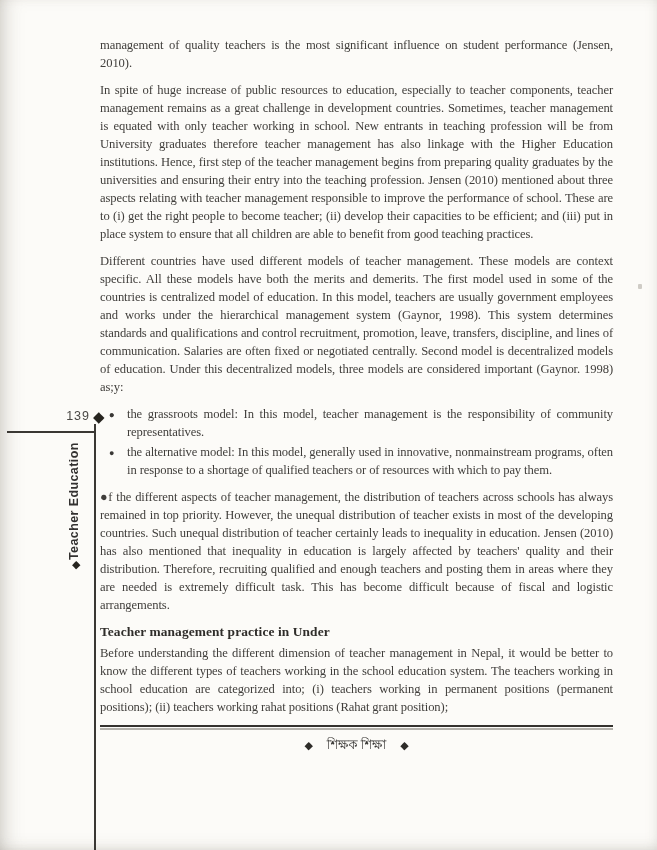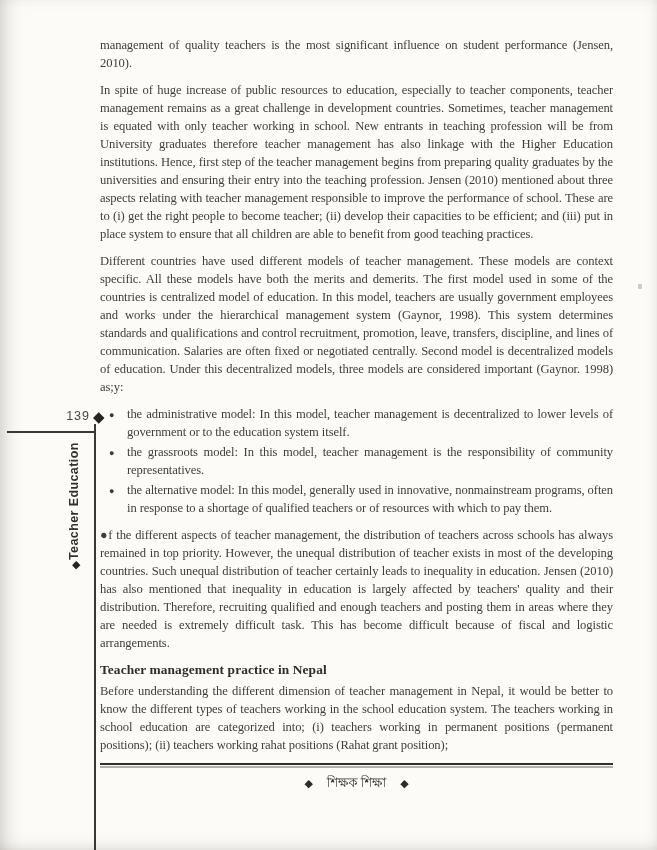--- a/index.html
+++ b/index.html
@@ -86,35 +86,34 @@
   <div class="speck"></div>
 
   <div class="column">
     <p>management of quality teachers is the most significant influence on student performance (Jensen, 2010).</p>
     <p>In spite of huge increase of public resources to education, especially to teacher components, teacher management remains as a great challenge in development countries. Sometimes, teacher management is equated with only teacher working in school. New entrants in teaching profession will be from University graduates therefore teacher management has also linkage with the Higher Education institutions. Hence, first step of the teacher management begins from preparing quality graduates by the universities and ensuring their entry into the teaching profession. Jensen (2010) mentioned about three aspects relating with teacher management responsible to improve the performance of school. These are to (i) get the right people to become teacher; (ii)  develop their capacities to be efficient; and (iii) put in place system to ensure that all children are able to benefit from good teaching practices.</p>
     <p>Different countries have used different models of teacher management. These models are context specific. All these models have both the merits and demerits. The first model used in some of the countries is centralized model of education. In this model, teachers are usually government employees and works under the hierarchical management system (Gaynor, 1998). This system determines standards and qualifications and control recruitment, promotion, leave, transfers, discipline, and lines of communication. Salaries are often fixed or negotiated centrally. Second model is decentralized models of education. Under this decentralized models, three models are considered important (Gaynor. 1998) as;y:</p>
 
     <ul class="bullets">
       <li>
         <span class="marker">●</span>
-        <span>the administrative model: In this model, teacher management is decentralized to lower levels of government or to the education system itself.</span>
       </li>
       <li>
         <span class="marker">●</span>
         <span>the grassroots model: In this model, teacher management is the responsibility of community representatives.</span>
       </li>
       <li>
         <span class="marker">●</span>
         <span>the alternative model: In this model, generally used in innovative, nonmainstream programs, often in response to a shortage of qualified teachers or of resources with which to pay them.</span>
       </li>
     </ul>
 
     <p>●f the different aspects of teacher management, the distribution of teachers across schools has always remained in top priority. However, the unequal distribution of teacher exists in most of the developing countries. Such unequal distribution of teacher certainly leads to inequality in education. Jensen (2010) has also mentioned that inequality in education is largely affected by teachers' quality and their distribution. Therefore, recruiting qualified and enough teachers and posting them in areas where they are needed is extremely difficult task. This has become difficult because of fiscal and logistic arrangements.</p>
 
-    <h3 class="heading">Teacher management practice in Nepal</h3>
+    <h3 class="heading">Teacher management practice in Under</h3>
 
     <p>Before understanding the different dimension of teacher management in Nepal, it would be better to know the different types of teachers working in the school education system. The teachers working in school education are categorized into; (i) teachers working in permanent positions (permanent positions); (ii) teachers working rahat positions (Rahat grant position);</p>
 
     <div class="footer-rule"></div>
     <div class="footer-line">
       <span class="diamond">◆</span>
       <span>শিক্ষক শিক্ষা</span>
       <span class="diamond">◆</span>
     </div>
   </div>

